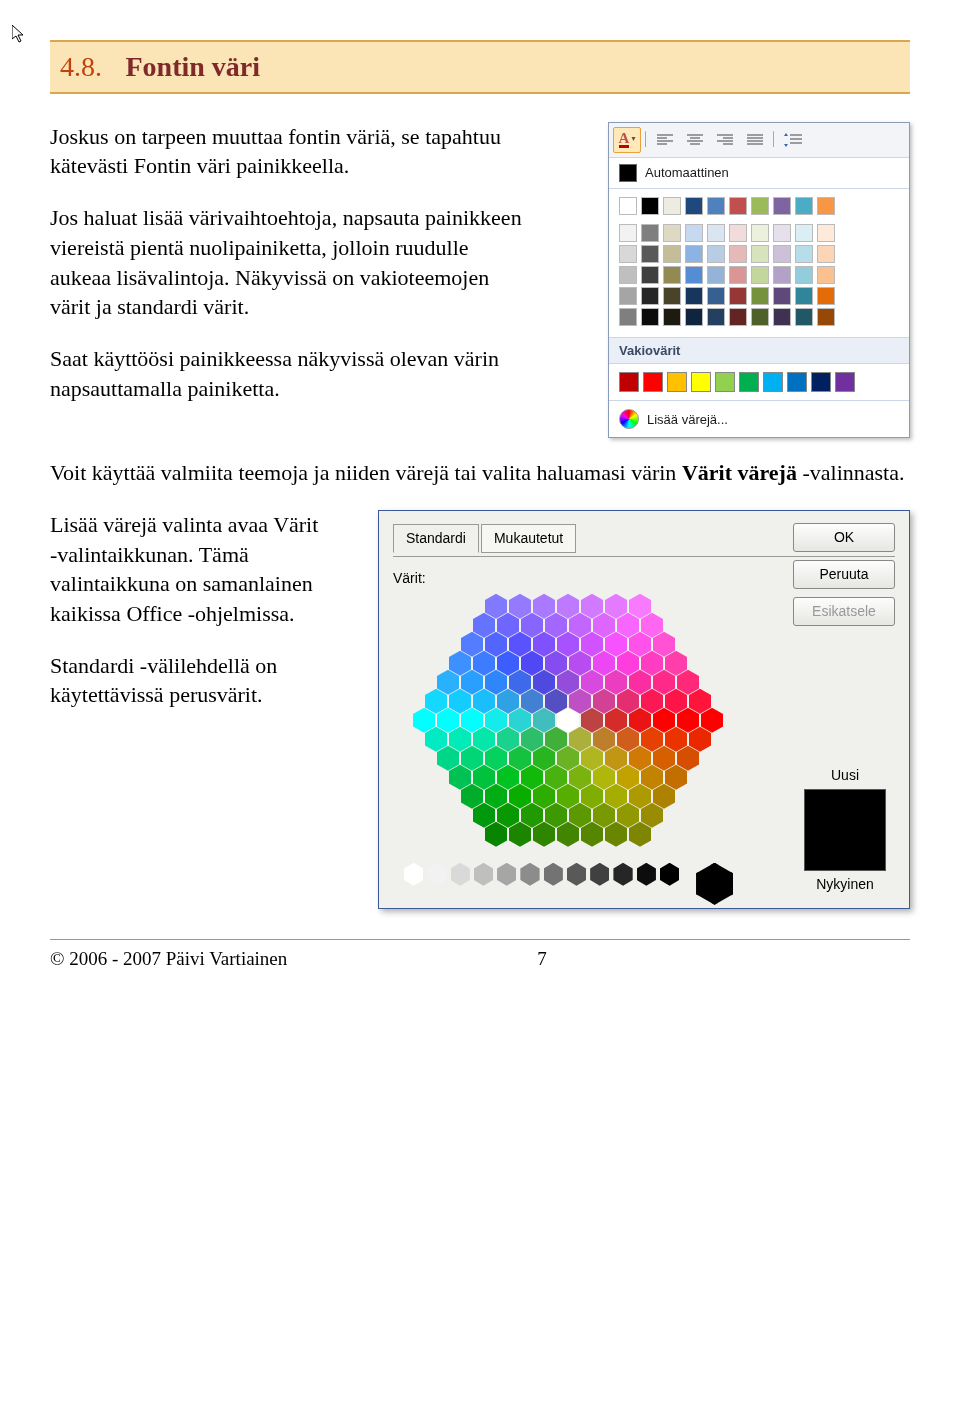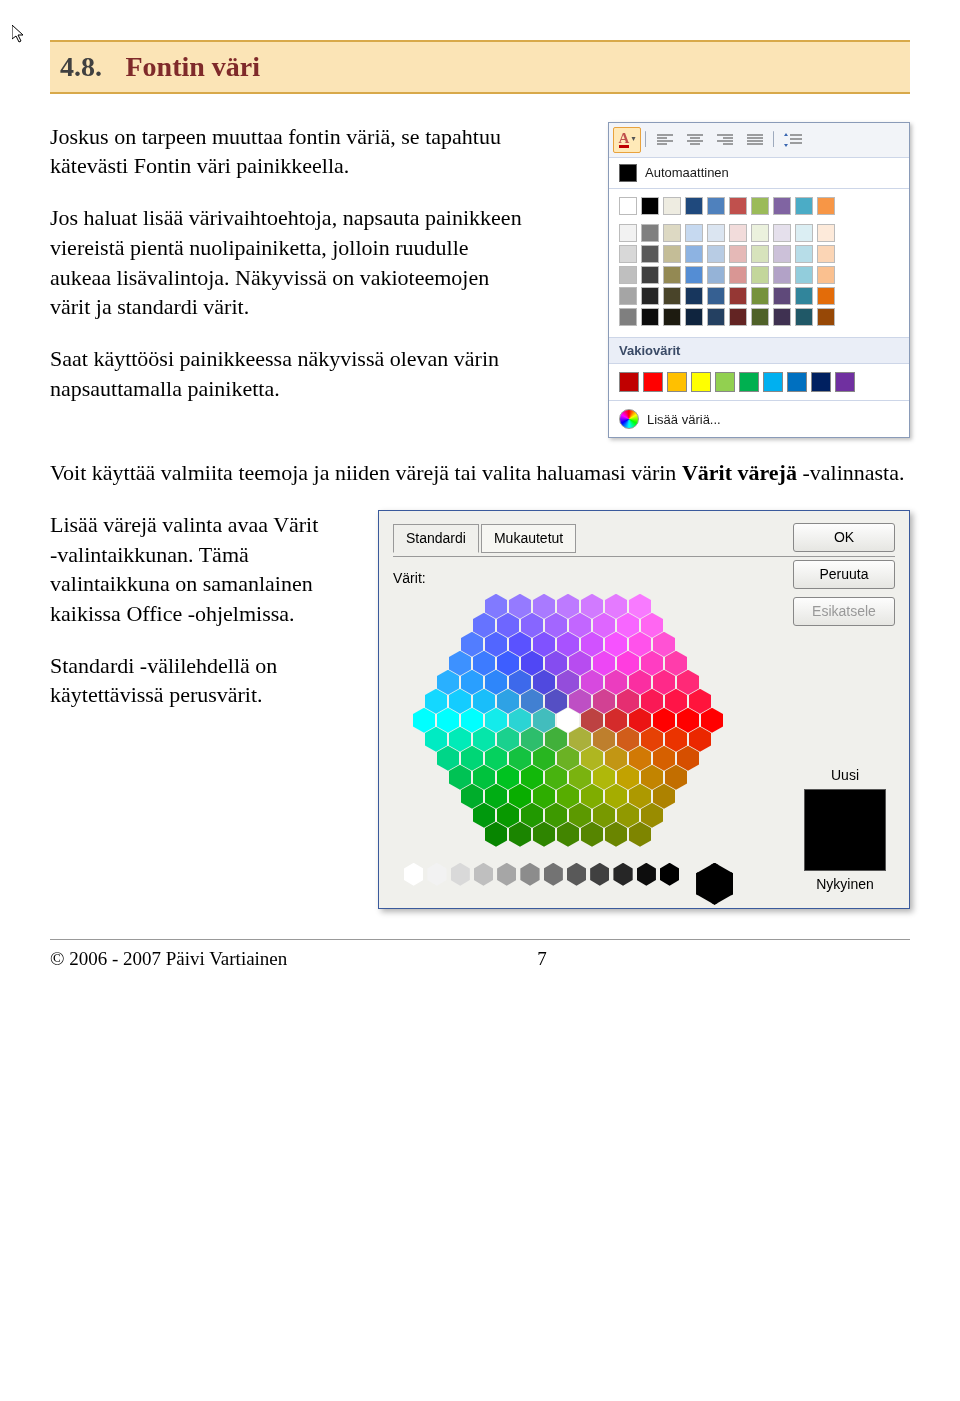--- a/index.html
+++ b/index.html
@@ -13,22 +13,22 @@
     line-height: 1.35;
   }
   .heading-band {
     background: #fbe4b6;
     border-top: 2px solid #d8a94a;
     border-bottom: 2px solid #d8a94a;
     padding: 6px 10px;
     margin-bottom: 28px;
   }
   .heading-band .num {
-    color: #404040;
-    font-weight: bold;
+    color: #c2410c;
+    font-weight: normal;
     font-size: 28px;
     font-family: Georgia, serif;
   }
   .heading-band .title {
     color: #7f2a2a;
     font-weight: bold;
     font-size: 28px;
     font-family: Georgia, serif;
     margin-left: 18px;
   }
@@ -383,21 +383,21 @@
       <div class="cell" style="background: rgb(255, 255, 0);"></div>
       <div class="cell" style="background: rgb(146, 208, 80);"></div>
       <div class="cell" style="background: rgb(0, 176, 80);"></div>
       <div class="cell" style="background: rgb(0, 176, 240);"></div>
       <div class="cell" style="background: rgb(0, 112, 192);"></div>
       <div class="cell" style="background: rgb(0, 32, 96);"></div>
       <div class="cell" style="background: rgb(112, 48, 160);"></div>
     </div>
   <div class="dd-more">
     <span class="wheel"></span>
-    <span>Lisää väriä...</span>
+    <span>Lisää värejä...</span>
   </div>
 </div>
 
 <div class="flow1">
   <p>Joskus on tarpeen muuttaa fontin väriä, se tapahtuu kätevästi Fontin väri painikkeella.</p>
   <p>Jos haluat lisää värivaihtoehtoja, napsauta painikkeen viereistä pientä nuolipainiketta, jolloin ruudulle aukeaa lisävalintoja. Näkyvissä on vakioteemojen värit ja standardi värit.</p>
   <p>Saat käyttöösi painikkeessa näkyvissä olevan värin napsauttamalla painiketta.</p>
 </div>
 
 <div class="flow2">

